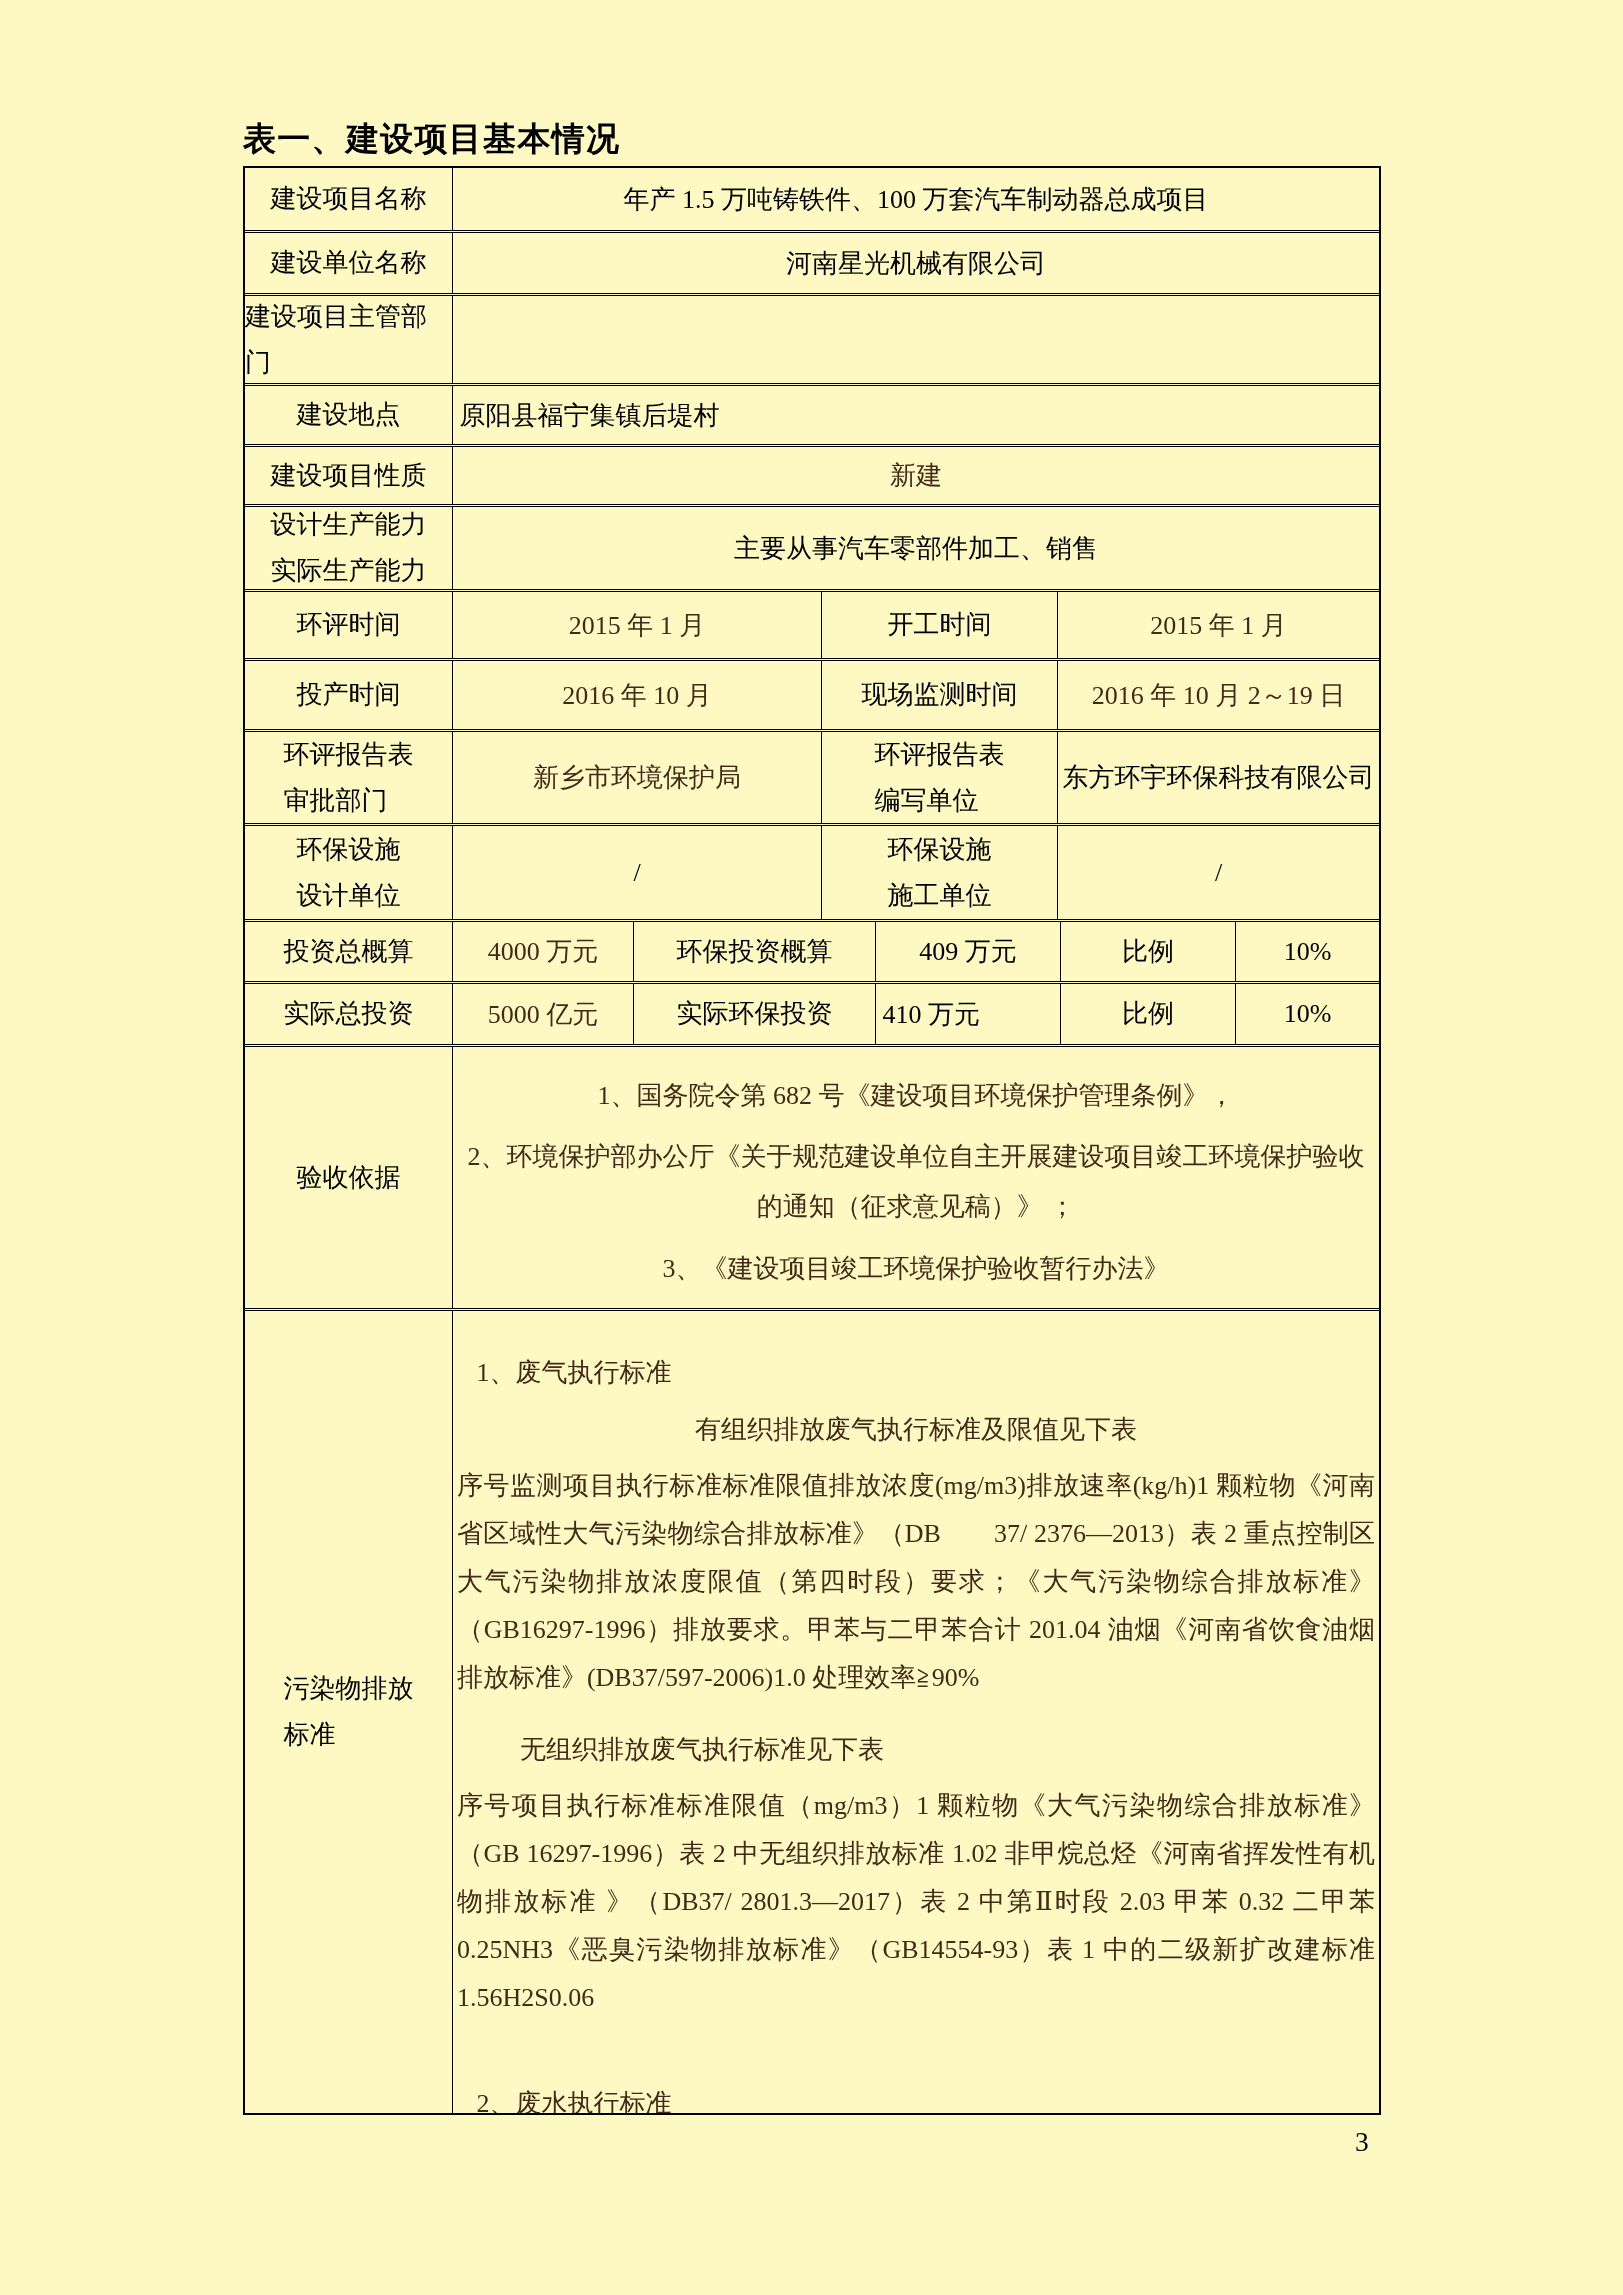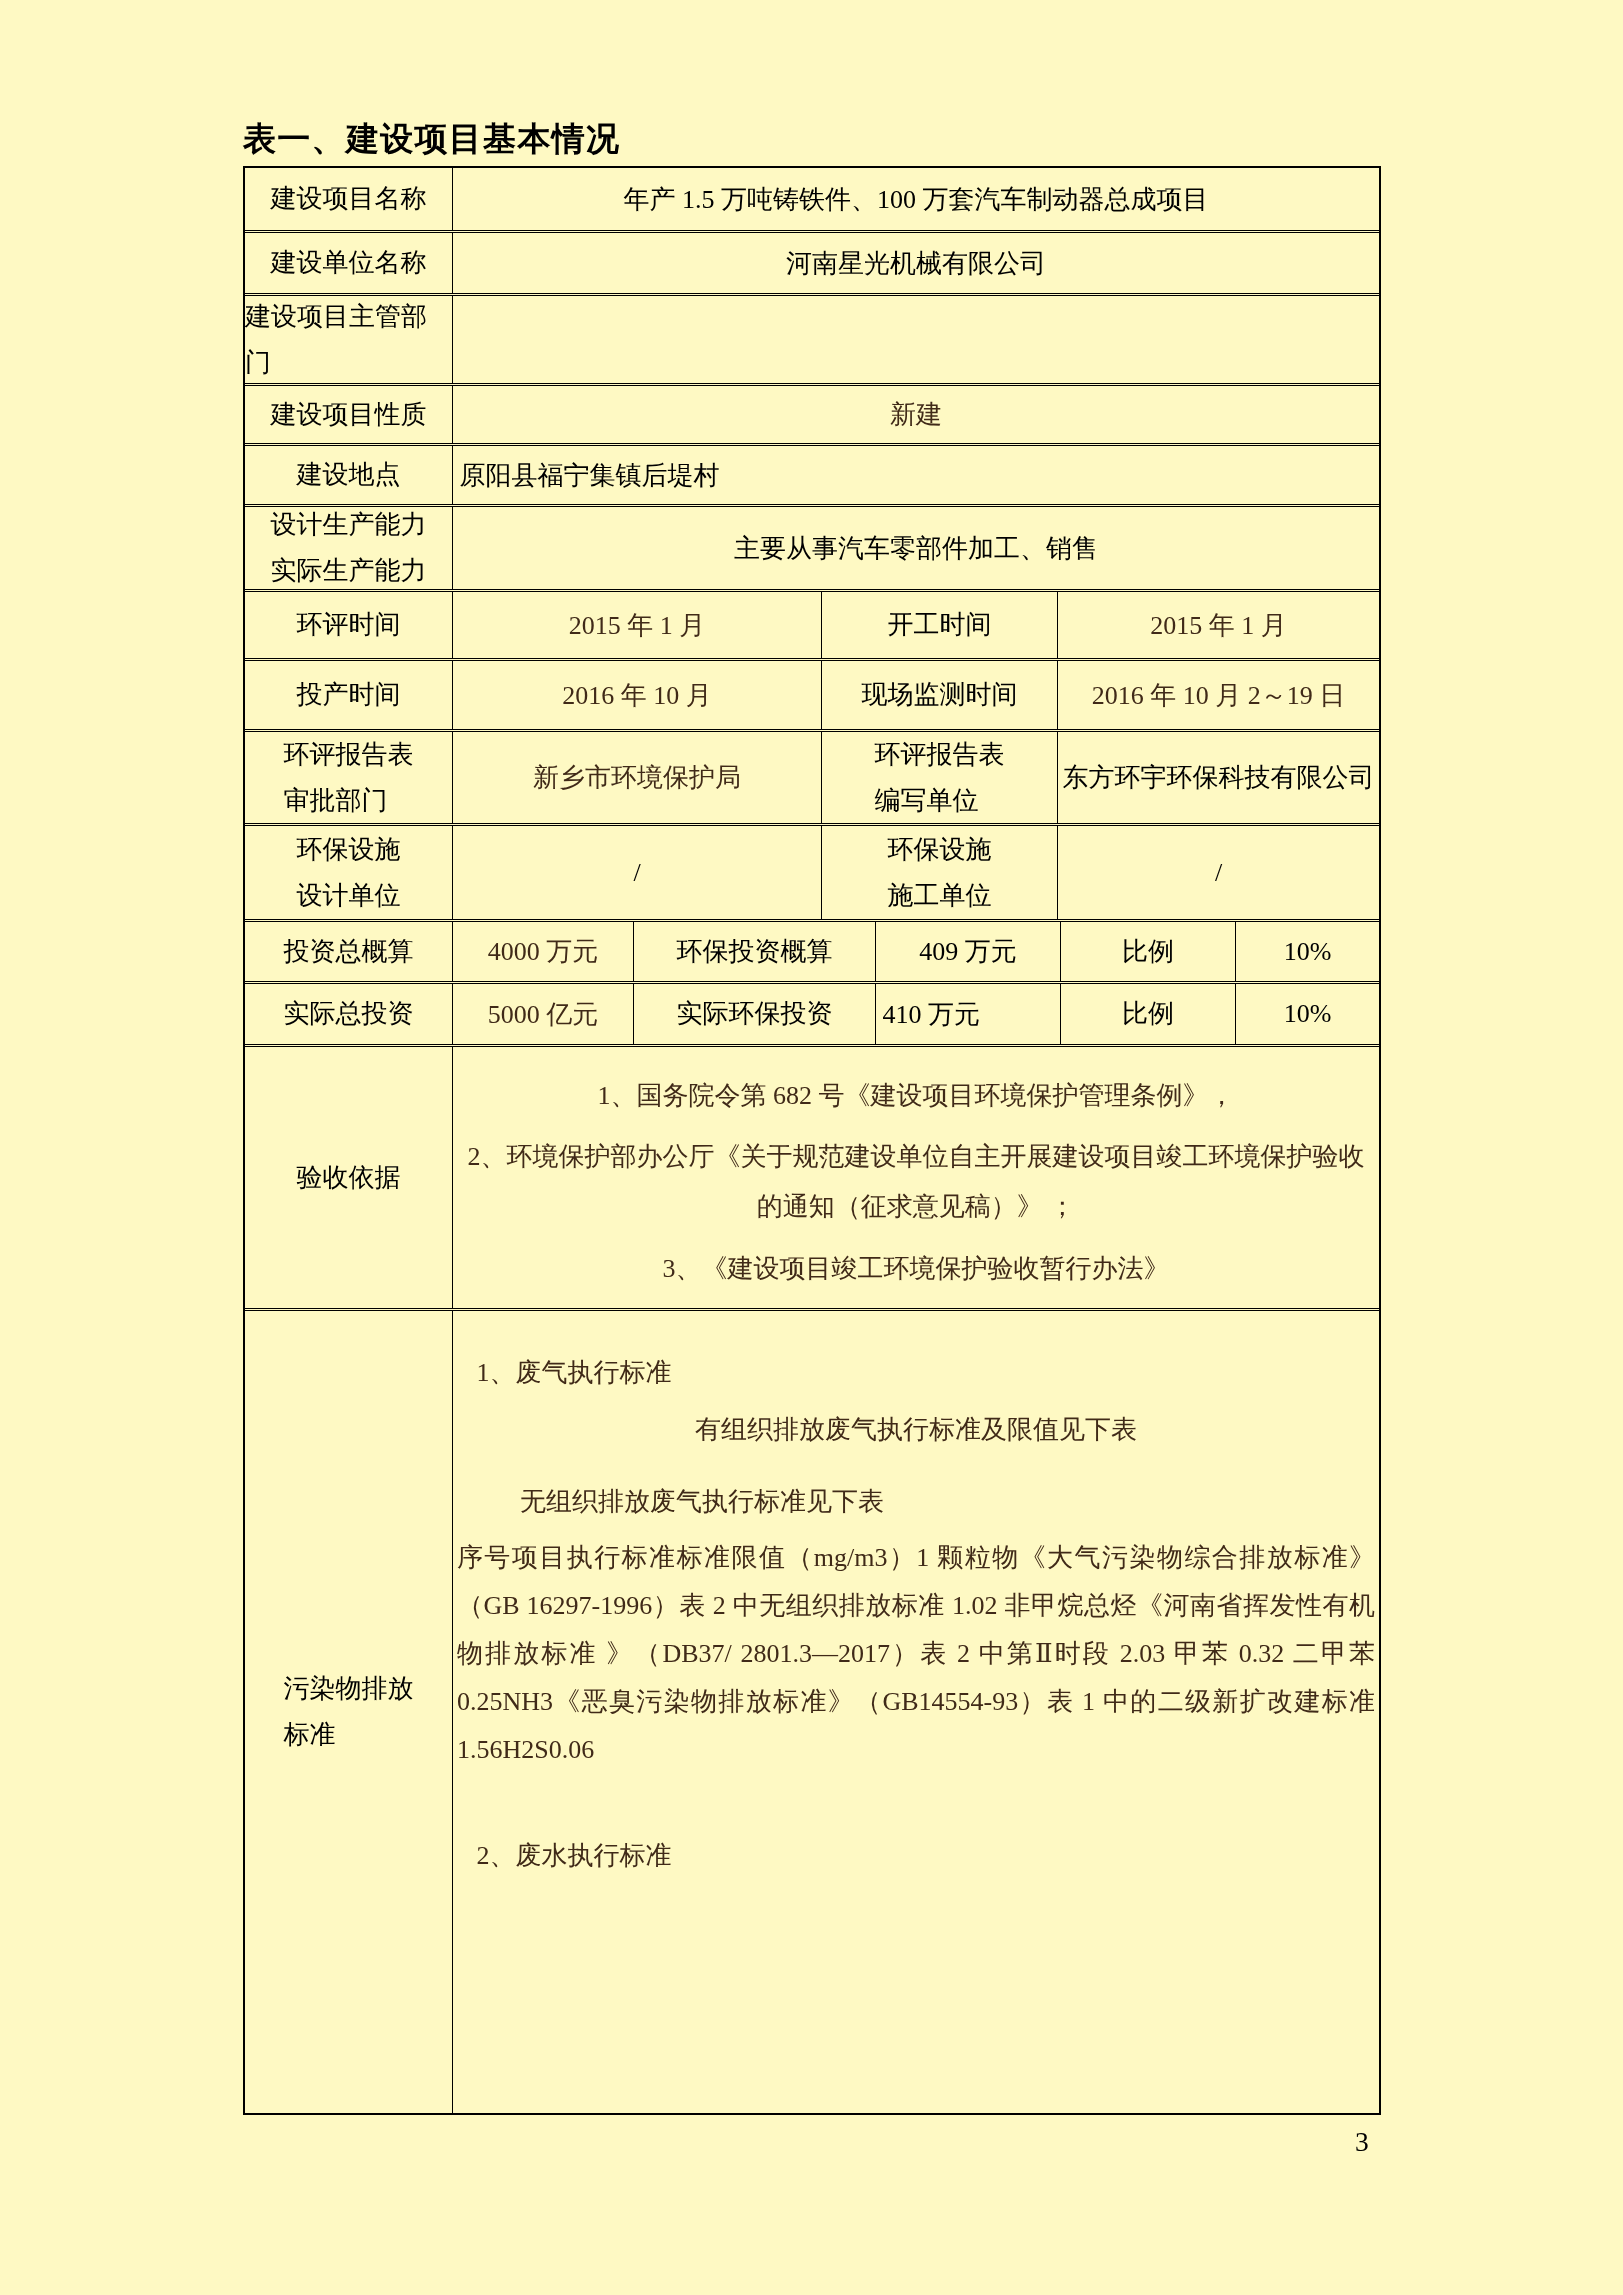--- a/index.html
+++ b/index.html
@@ -79,28 +79,28 @@
     <div class="trow" style="height:63px">
       <div class="tcell w1 ml">建设单位名称</div>
       <div class="tcell grow nowrap">河南星光机械有限公司</div>
     </div>
 
     <div class="trow" style="height:90px">
       <div class="tcell w1 ml">建设项目主管部门</div>
       <div class="tcell grow"></div>
     </div>
 
+    <div class="trow" style="height:61px">
+      <div class="tcell w1 ml">建设地点</div>
+      <div class="tcell grow leftal nowrap">原阳县福宁集镇后堤村</div>
+    </div>
+
     <div class="trow" style="height:60px">
       <div class="tcell w1 ml">建设项目性质</div>
       <div class="tcell grow filled nowrap">新建</div>
-    </div>
-
-    <div class="trow" style="height:61px">
-      <div class="tcell w1 ml">建设地点</div>
-      <div class="tcell grow leftal nowrap">原阳县福宁集镇后堤村</div>
     </div>
 
     <div class="trow" style="height:85px">
       <div class="tcell w1 ml">设计生产能力
 实际生产能力</div>
       <div class="tcell grow nowrap">主要从事汽车零部件加工、销售</div>
     </div>
 
     <div class="trow" style="height:69px">
       <div class="tcell w1 ml">环评时间</div>
@@ -161,20 +161,21 @@
         <p class="acc-item">4、河南省万华环境检测有限公司监测报告。</p>
       </div>
     </div>
 
     <div class="trow" style="height:802px">
       <div class="tcell w1 ml">污染物排放
 标准</div>
       <div class="tcell grow std-content filled">
         <p class="std-h">1、废气执行标准</p>
         <p class="std-sub-center">有组织排放废气执行标准及限值见下表</p>
+        <p class="std-p">序号监测项目执行标准标准限值排放浓度(mg/m3)排放速率(kg/h)1 颗粒物《河南省区域性大气污染物综合排放标准》（DB　　37/ 2376—2013）表 2 重点控制区大气污染物排放浓度限值（第四时段）要求；《大气污染物综合排放标准》（GB16297-1996）排放要求。甲苯与二甲苯合计 201.04 油烟《河南省饮食油烟排放标准》(DB37/597-2006)1.0 处理效率≧90%</p>
         <p class="std-sub-indent">无组织排放废气执行标准见下表</p>
         <p class="std-p">序号项目执行标准标准限值（mg/m3）1 颗粒物《大气污染物综合排放标准》（GB 16297-1996）表 2 中无组织排放标准 1.02 非甲烷总烃《河南省挥发性有机物排放标准 》（DB37/ 2801.3—2017）表 2 中第Ⅱ时段 2.03 甲苯 0.32 二甲苯 0.25NH3《恶臭污染物排放标准》（GB14554-93）表 1 中的二级新扩改建标准 1.56H2S0.06</p>
         <p class="std-h2">2、废水执行标准</p>
 
       </div>
     </div>
 
   </div>
 
   <div class="page-number">3</div>

